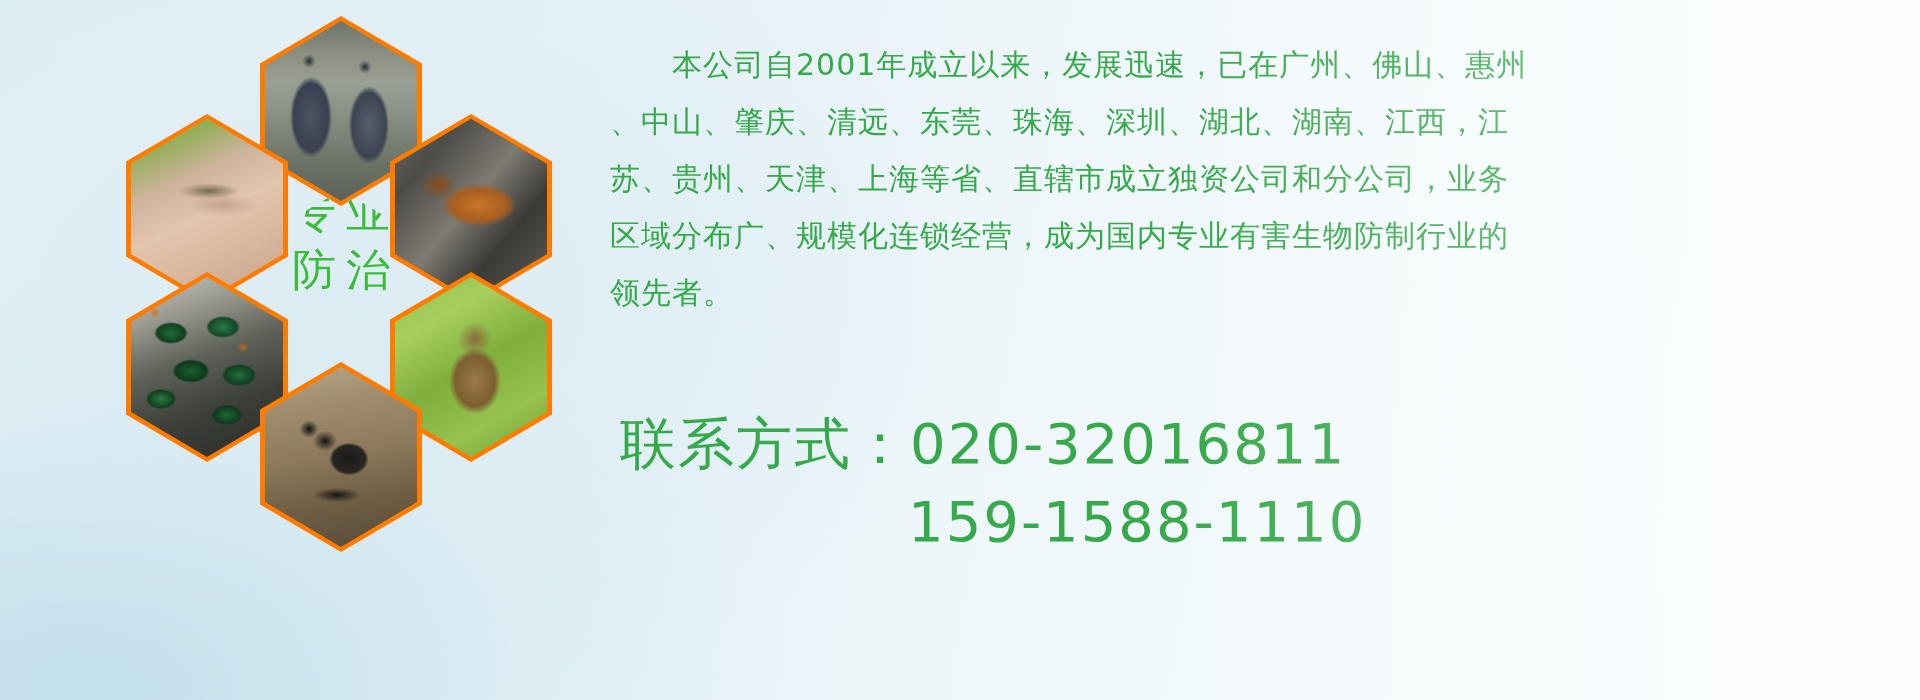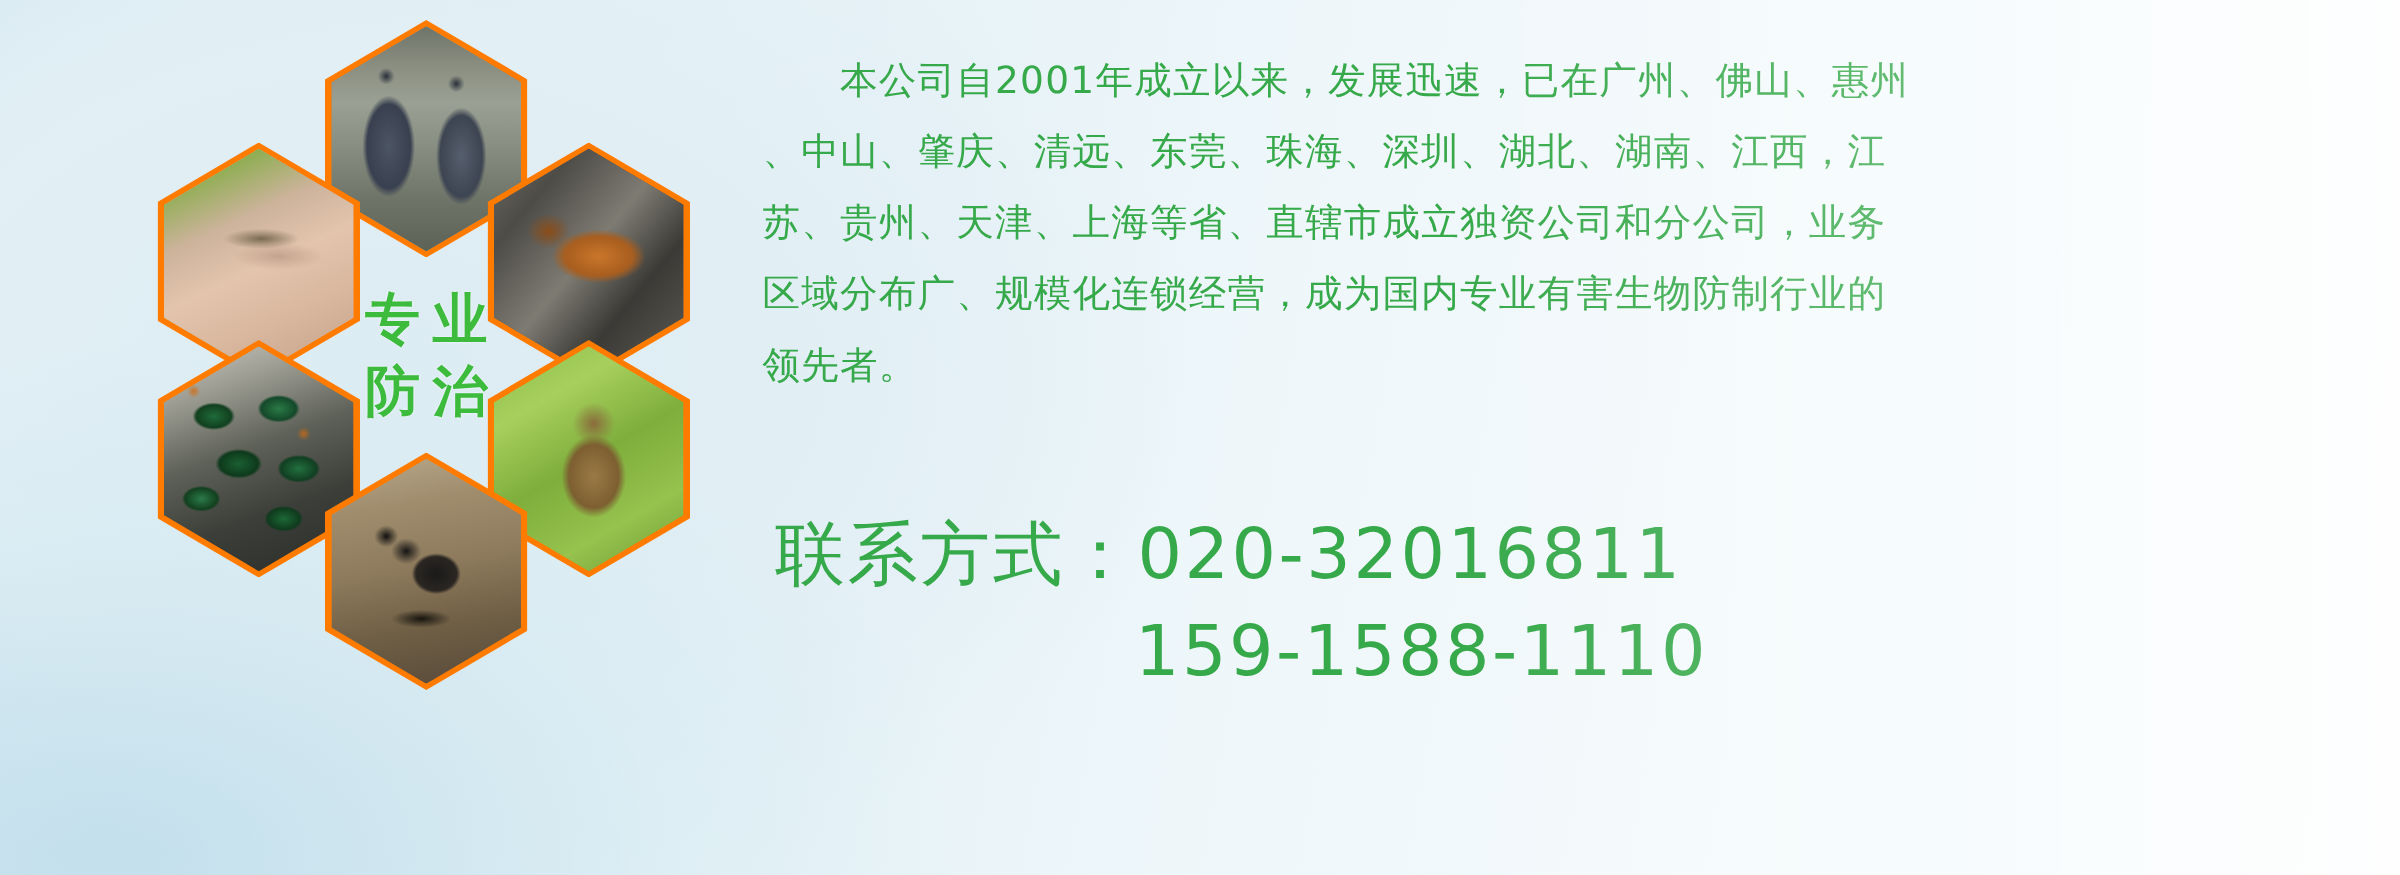--- a/index.html
+++ b/index.html
@@ -113,24 +113,23 @@
       radial-gradient(ellipse 30px 9px at 72px 128px, #17140f 0%, rgba(23,20,15,0) 80%),
       linear-gradient(170deg, #b9a88c 0%, #a08d6e 22%, #8d7a5c 48%, #6f5f45 72%, #57493a 100%);
   }
 
   .hex-label {
     position: absolute;
     inset: 0;
     display: flex;
     flex-direction: column;
     align-items: center;
-    justify-content: center;
     gap: 14px;
     color: #3dbb3d;
-    font-weight: bold;
+    font-weight: normal;
     font-size: 44px;
     letter-spacing: 10px;
     text-indent: 10px;
     line-height: 1;
     text-shadow: 0 0 2px rgba(255,255,255,0.8);
     font-family: "DejaVu Sans", "Liberation Sans", sans-serif;
   }
 
   
   #copy {

